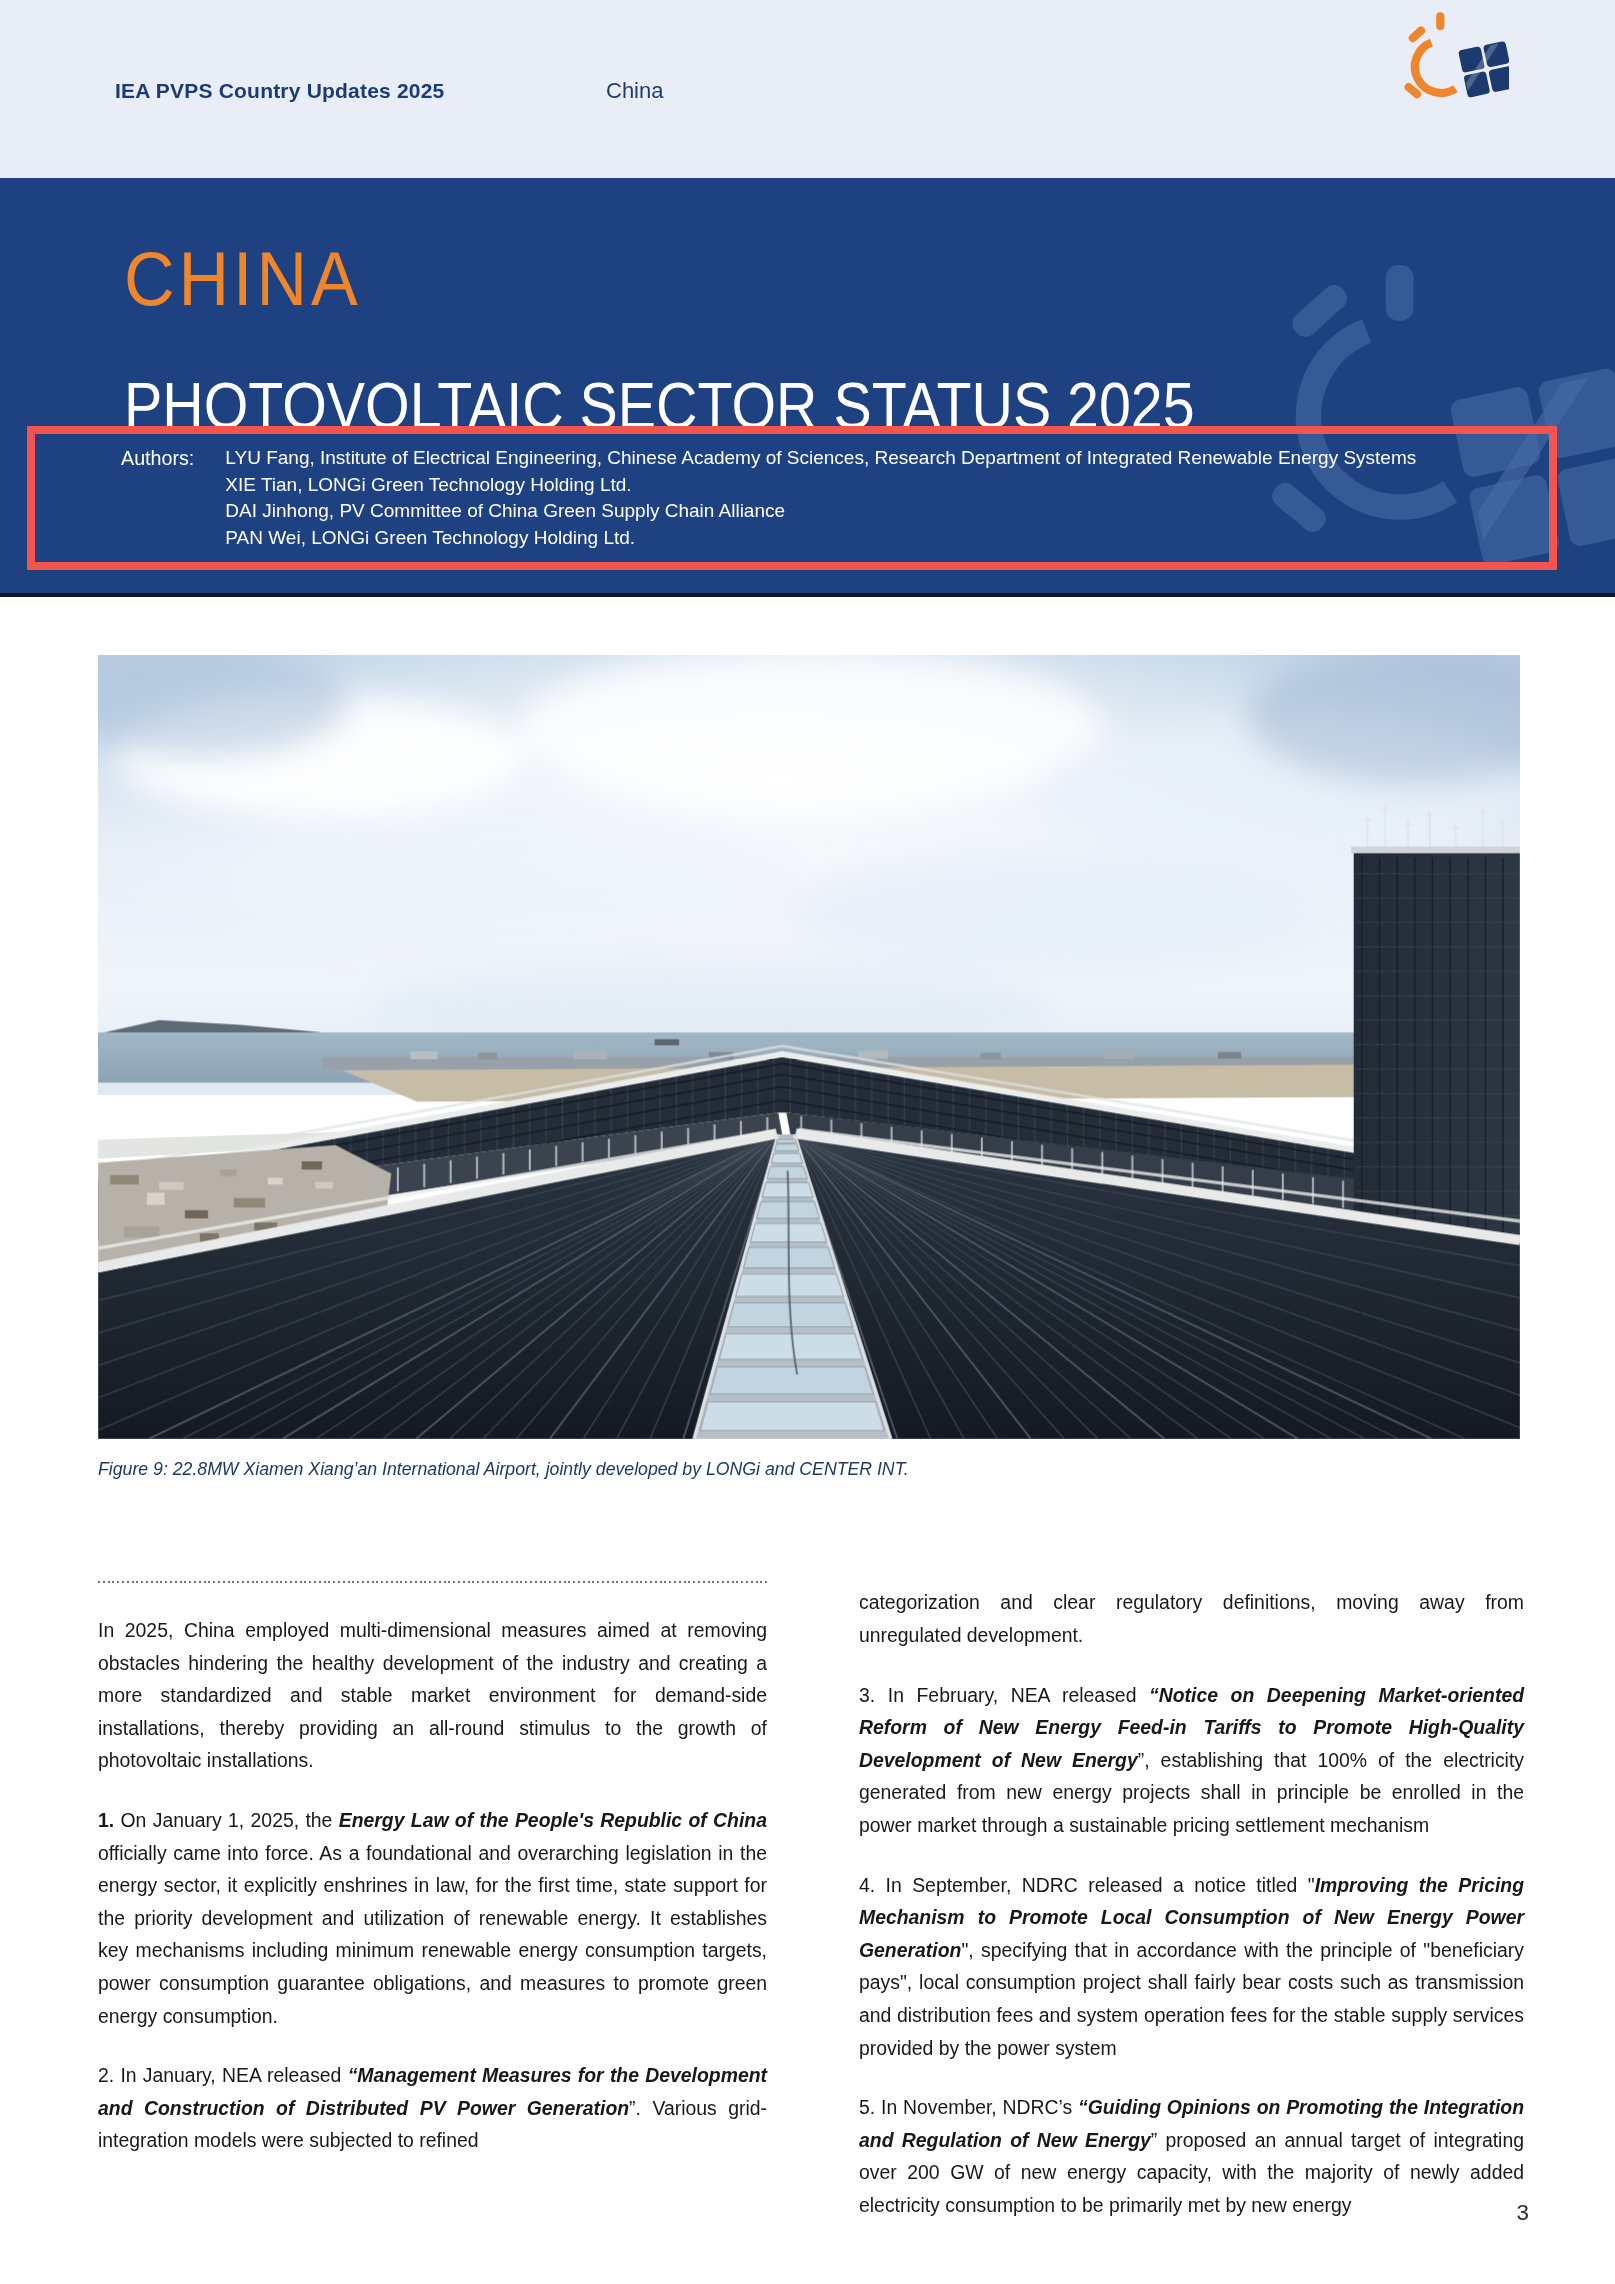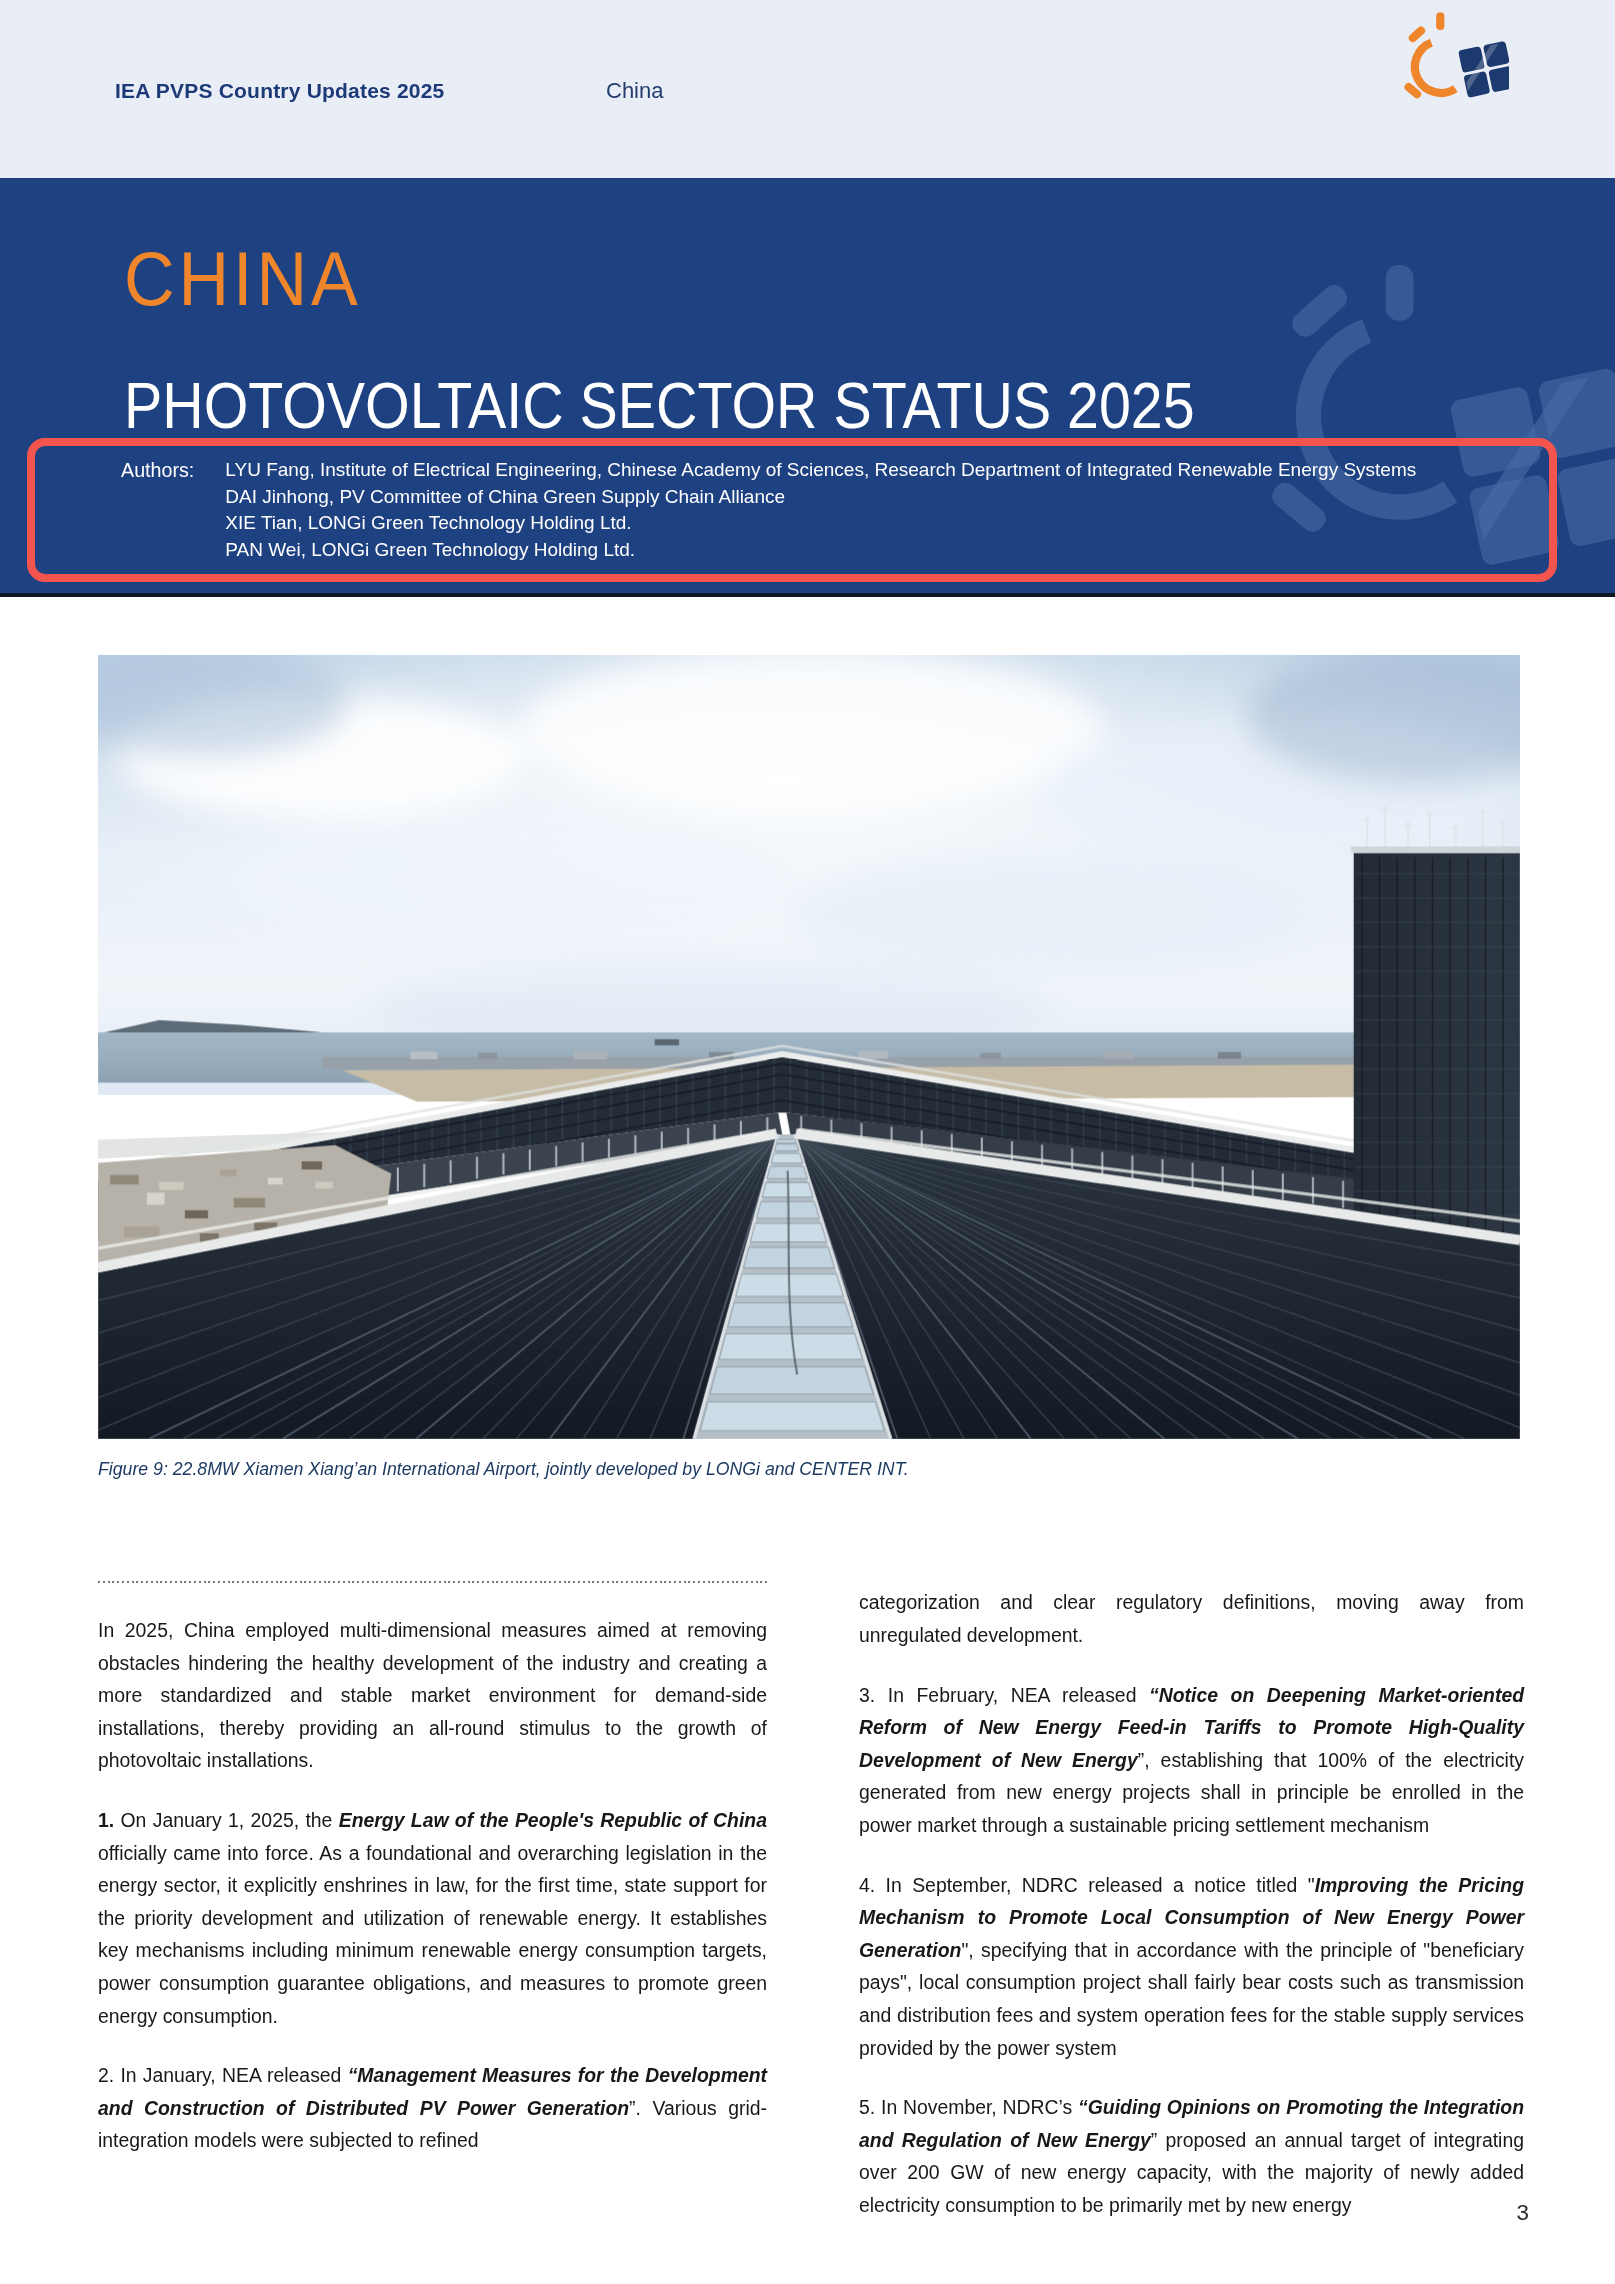--- a/index.html
+++ b/index.html
@@ -13,22 +13,22 @@
   .logo{position:absolute;left:1399px;top:11px;width:110px;height:103px;}
 
   
   .banner{position:absolute;left:0;top:178px;width:1616px;height:419px;background:#1e4181;
           overflow:hidden;border-bottom:4.8px solid #0d1726;box-sizing:border-box;}
   .watermark{position:absolute;right:-23px;top:87px;width:380px;height:380px;}
   .banner-title{position:absolute;left:124px;top:57px;font-size:73px;font-weight:400;
                 color:#f0862c;letter-spacing:4.1px;transform:scale(.96,1.04);transform-origin:left top;}
   .banner-subtitle{position:absolute;left:124px;top:191px;font-size:61px;font-weight:400;color:#ffffff;
                 letter-spacing:0px;white-space:nowrap;transform:scale(.94,1.06);transform-origin:left top;}
-  .authors-box{position:absolute;left:27px;top:260px;width:1530px;height:144px;box-sizing:border-box;
-               border:8.1px solid #f4544e;border-radius:18px;display:flex;align-items:flex-start;
+  .authors-box{position:absolute;left:27px;top:248px;width:1530px;height:144px;box-sizing:border-box;
+               border:8.1px solid #f4544e;border-radius:1px;display:flex;align-items:flex-start;
                padding:11px 13px 0 86px;gap:31px;}
   .authors-label{font-size:19.7px;color:#ffffff;padding-top:2px;flex:0 0 auto;}
   .authors-list{display:flex;flex-direction:column;}
   .author-line{font-size:19px;color:#ffffff;line-height:26.5px;white-space:nowrap;}
 
   
   .figure{position:absolute;left:98px;top:655px;width:1422px;}
   .photo{display:block;width:1422px;height:784px;}
   .caption{margin-top:20.4px;font-size:17.7px;font-style:italic;color:#1d3a62;}
 
@@ -89,22 +89,22 @@
         <rect x="71" y="71" width="62" height="62" rx="8" fill="#365a96"></rect>
         <polygon points="4,90 90,4 112,4 4,112" fill="#4a6ca8" opacity="0.6"></polygon>
       </g>
     </svg>
     <div class="banner-title">CHINA</div>
     <div class="banner-subtitle">PHOTOVOLTAIC SECTOR STATUS 2025</div>
     <div class="authors-box">
       <div class="authors-label">Authors:</div>
       <div class="authors-list">
           <div class="author-line">LYU Fang, Institute of Electrical Engineering, Chinese Academy of Sciences, Research Department of Integrated Renewable Energy Systems</div>
+          <div class="author-line">XIE Tian, LONGi Green Technology Holding Ltd.</div>
           <div class="author-line">DAI Jinhong, PV Committee of China Green Supply Chain Alliance</div>
-          <div class="author-line">XIE Tian, LONGi Green Technology Holding Ltd.</div>
           <div class="author-line">PAN Wei, LONGi Green Technology Holding Ltd.</div>
         </div>
     </div>
   </div>
 
   <div class="figure">
     <svg id="photo-scene" class="photo" viewBox="0 0 2095 1155">
       <defs>
         <linearGradient id="gSky" x1="0" y1="0" x2="0" y2="1">
           <stop offset="0" stop-color="#b9cfe4"></stop>

